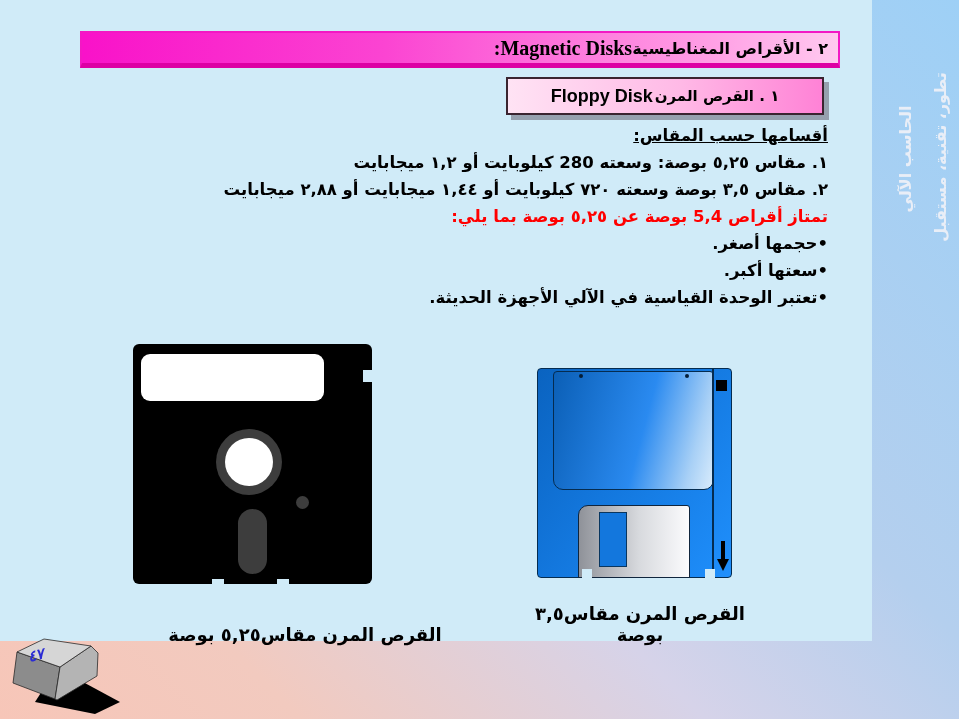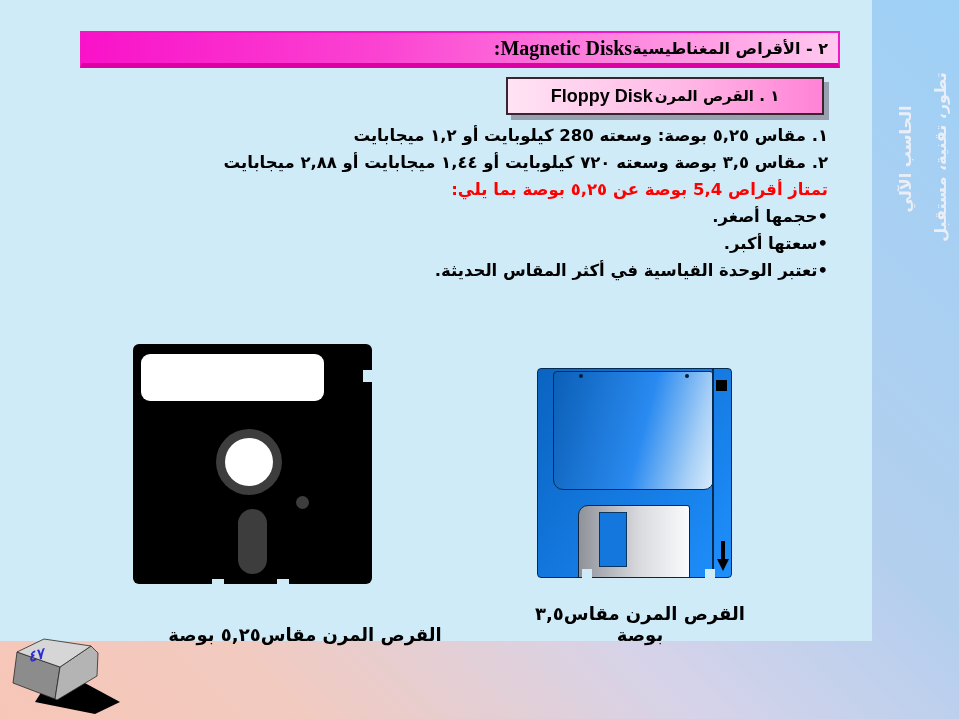--- a/index.html
+++ b/index.html
@@ -90,26 +90,27 @@
   <span class="ar">٢ - الأقراص المغناطيسية</span>
   <span class="en">Magnetic Disks:</span>
 </div>
 
 <div class="abs subtitle-box">
   <span class="ar">١ . القرص المرن</span>
   <span class="en">Floppy Disk</span>
 </div>
 
 <div class="abs content-text">
+  <div class="heading">أقسامها حسب المقاس:</div>
   <div>١. مقاس ٥,٢٥ بوصة: وسعته 280 كيلوبايت أو ١,٢ ميجابايت</div>
   <div>٢. مقاس ٣,٥ بوصة وسعته ٧٢٠ كيلوبايت أو ١,٤٤  ميجابايت أو ٢,٨٨ ميجابايت</div>
   <div class="highlight">تمتاز أقراص 5,4 بوصة عن ٥,٢٥ بوصة بما يلي:</div>
   <div>•حجمها أصغر.</div>
   <div>•سعتها أكبر.</div>
-  <div>•تعتبر الوحدة القياسية في أكثر المقاس الحديثة.</div>
+  <div>•تعتبر الوحدة القياسية في الآلي الأجهزة الحديثة.</div>
 </div>
 
 <div class="abs floppy525">
   <div class="label"></div>
   <div class="side-notch"></div>
   <div class="hub-outer"></div>
   <div class="hub-inner"></div>
   <div class="index-hole"></div>
   <div class="head-slot"></div>
   <div class="bnotch1"></div>

